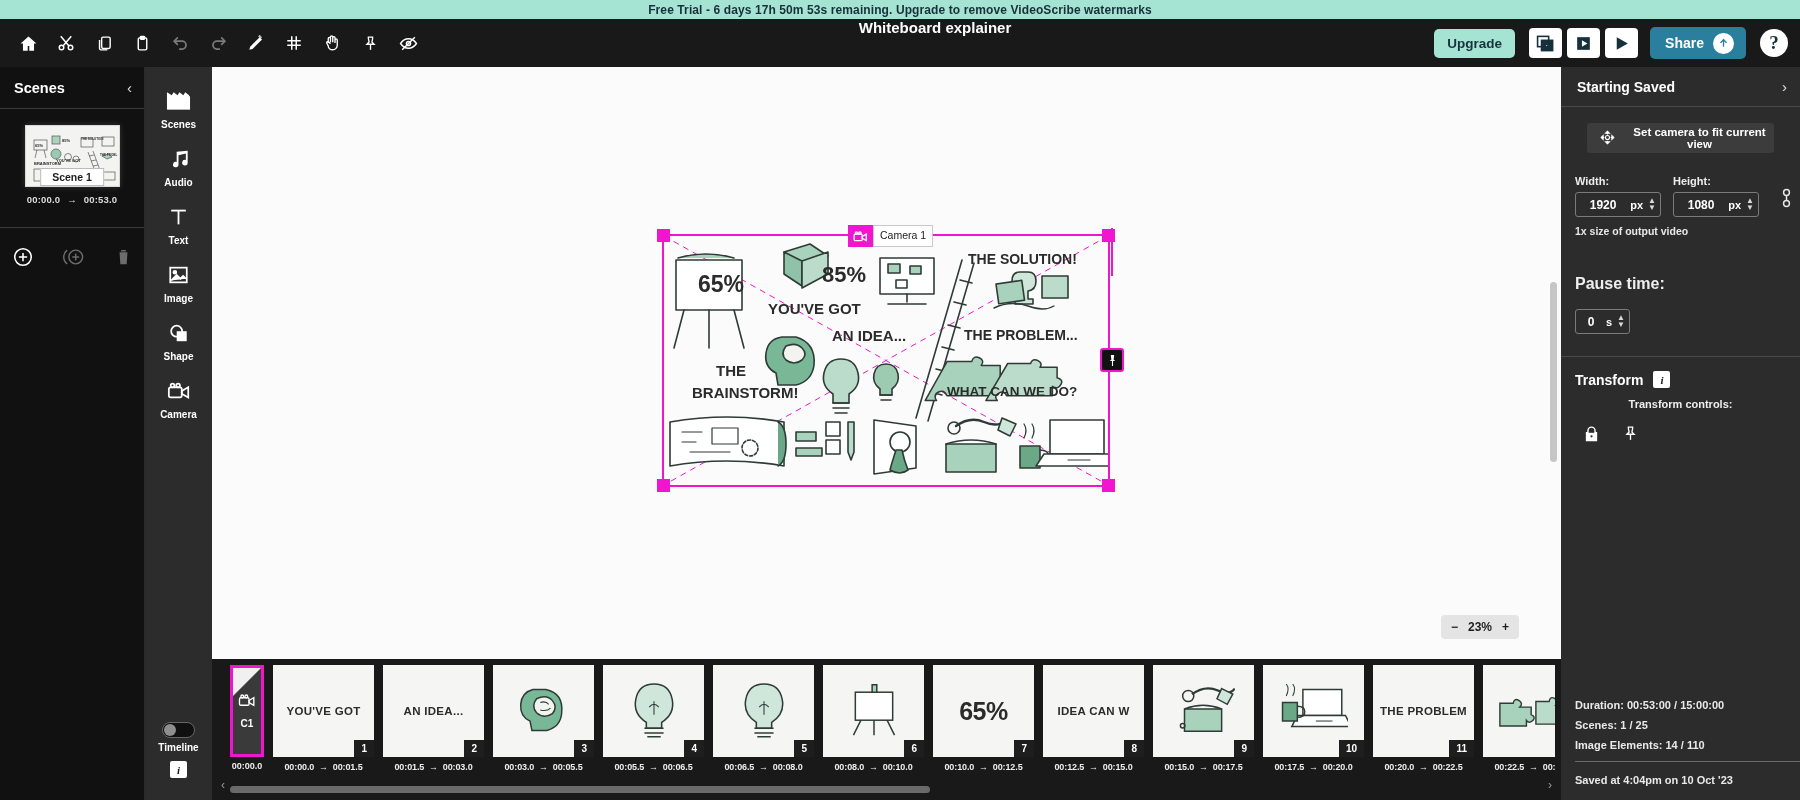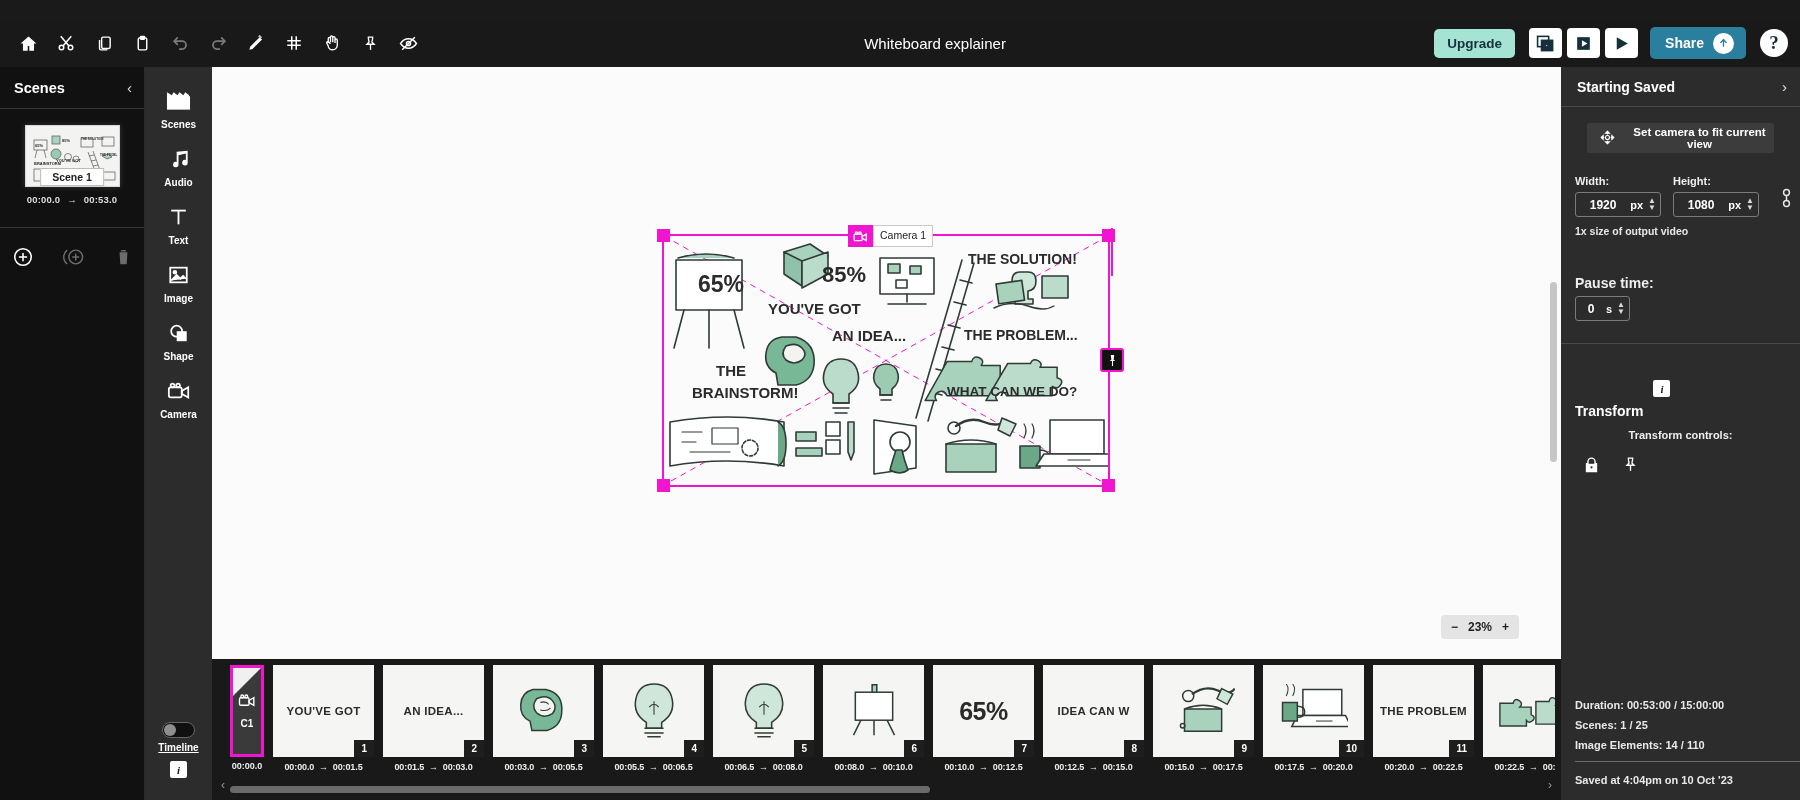--- a/index.html
+++ b/index.html
@@ -28,22 +28,22 @@
   }
   .tb-icons { display: flex; align-items: center; padding-left: 10px; gap: 2px; }
   .tb-btn {
     width: 36px; height: 36px; display: flex; align-items: center; justify-content: center;
     cursor: pointer; border-radius: 3px;
   }
   .tb-btn svg { display: block; }
   .tb-btn.dim svg { opacity: .42; }
   .doc-title {
     position: absolute; left: 0; right: 0; top: 0; height: 48px;
-    display: flex; align-items: center; justify-content: center;
-    color: #fff; font-size: 15px; font-weight: normal; pointer-events: none;
+    display: flex; justify-content: center;
+    color: #fff; font-size: 15px; font-weight: bold; pointer-events: none;
     padding-left: 70px;
   }
   .tb-right {
     position: absolute; right: 12px; top: 0; height: 48px;
     display: flex; align-items: center; gap: 8px;
   }
   .upgrade-btn {
     background: #a5e3d3; color: #16323c; font-size: 13.5px; font-weight: bold;
     padding: 7px 13px; border-radius: 5px; cursor: pointer; border: none;
     font-family: "Liberation Sans", sans-serif;
@@ -118,21 +118,21 @@
     display: flex; flex-direction: column; align-items: center; gap: 4px;
   }
   .tl-switch {
     width: 33px; height: 16px; border-radius: 9px; background: #101010;
     border: 1px solid #666; position: relative; cursor: pointer;
   }
   .tl-switch::after {
     content: ''; position: absolute; left: 1px; top: 1px;
     width: 12px; height: 12px; border-radius: 50%; background: #8e8e8e;
   }
-  .tl-lbl { color: #fff; font-size: 10px; font-weight: bold; text-decoration: underline; }
+  .tl-lbl { color: #fff; font-size: 10px; font-weight: bold; }
   .info-sq {
     width: 17px; height: 17px; background: #fff; border-radius: 2px;
     color: #1b1b1b; font-size: 11px; font-weight: bold; font-style: italic;
     display: flex; align-items: center; justify-content: center;
     cursor: pointer; margin-top: 4px; font-family: "Liberation Serif", serif;
   }
 
   
   .canvas-area {
     position: absolute; left: 212px; top: 67px; width: 1349px; height: 592px;
@@ -279,42 +279,45 @@
   }
   .spin .val { color: #fff; font-size: 12px; font-weight: bold; flex: 1; text-align: center; }
   .spin .unit { color: #fff; font-size: 11px; font-weight: bold; margin-right: 5px; }
   .spin .arrows { display: flex; flex-direction: column; gap: 1px; cursor: pointer; }
   .spin .arrows b { color: #dcdcdc; font-size: 8px; line-height: 6px; }
   .link-icon {
     position: absolute; right: -6px; bottom: 4px; cursor: pointer;
   }
   .size-note { color: #e8e8e8; font-size: 10.5px; font-weight: bold; margin-top: 8px; }
   .pause-wrap { margin-top: 38px; }
-  .pause-wrap label { display: block; color: #eee; font-size: 14px; font-weight: bold; margin-bottom: 5px; }
+  .pause-wrap label { display: block; color: #eee; font-size: 16px; font-weight: bold; margin-bottom: 16px; }
   .spin.small { width: 55px; }
   .rp-divider { border-top: 1px solid #4a4a4a; margin: 22px 0 0; }
   .transform-head {
     display: flex; align-items: center; gap: 10px; padding: 14px 14px 0;
   }
-  .transform-head h3 { color: #fff; font-size: 14px; font-weight: bold; margin-top: 45px; }
+  .transform-head h3 { color: #fff; font-size: 14px; font-weight: bold; }
   .tc-label { color: #eee; font-size: 11px; font-weight: bold; padding: 10px 14px 0; text-align: center; }
   .tc-icons { display: flex; gap: 22px; padding: 14px 0 0 22px; }
   .tc-icons > div { cursor: pointer; }
   .rp-footer {
     position: absolute; left: 0; bottom: 0; width: 288px; padding: 0 14px 14px;
   }
   .rp-stat { color: #e9e9e9; font-size: 11px; font-weight: bold; margin-bottom: 8px; }
   .rp-foot-div { border-top: 1px solid #6a6a6a; margin: 10px 0 12px; }
   .rp-saved { color: #e9e9e9; font-size: 11px; font-weight: bold; }
 </style>
 </head>
 <body>
 
 <div id="app">
 
+  <div class="trial-banner">
+    <span>Free Trial - 6 days 17h 50m 53s remaining. Upgrade to remove VideoScribe watermarks</span>
+  </div>
 
   <div class="toolbar">
     <div class="tb-icons">
 
       <div class="tb-btn" title="Home">
         <svg width="19" height="19" viewBox="0 0 24 24" fill="#fff">
             <path d="M12 3L2 12h3v9h6v-6h2v6h6v-9h3z"></path>
           </svg>
       </div>
       <div class="tb-btn">

